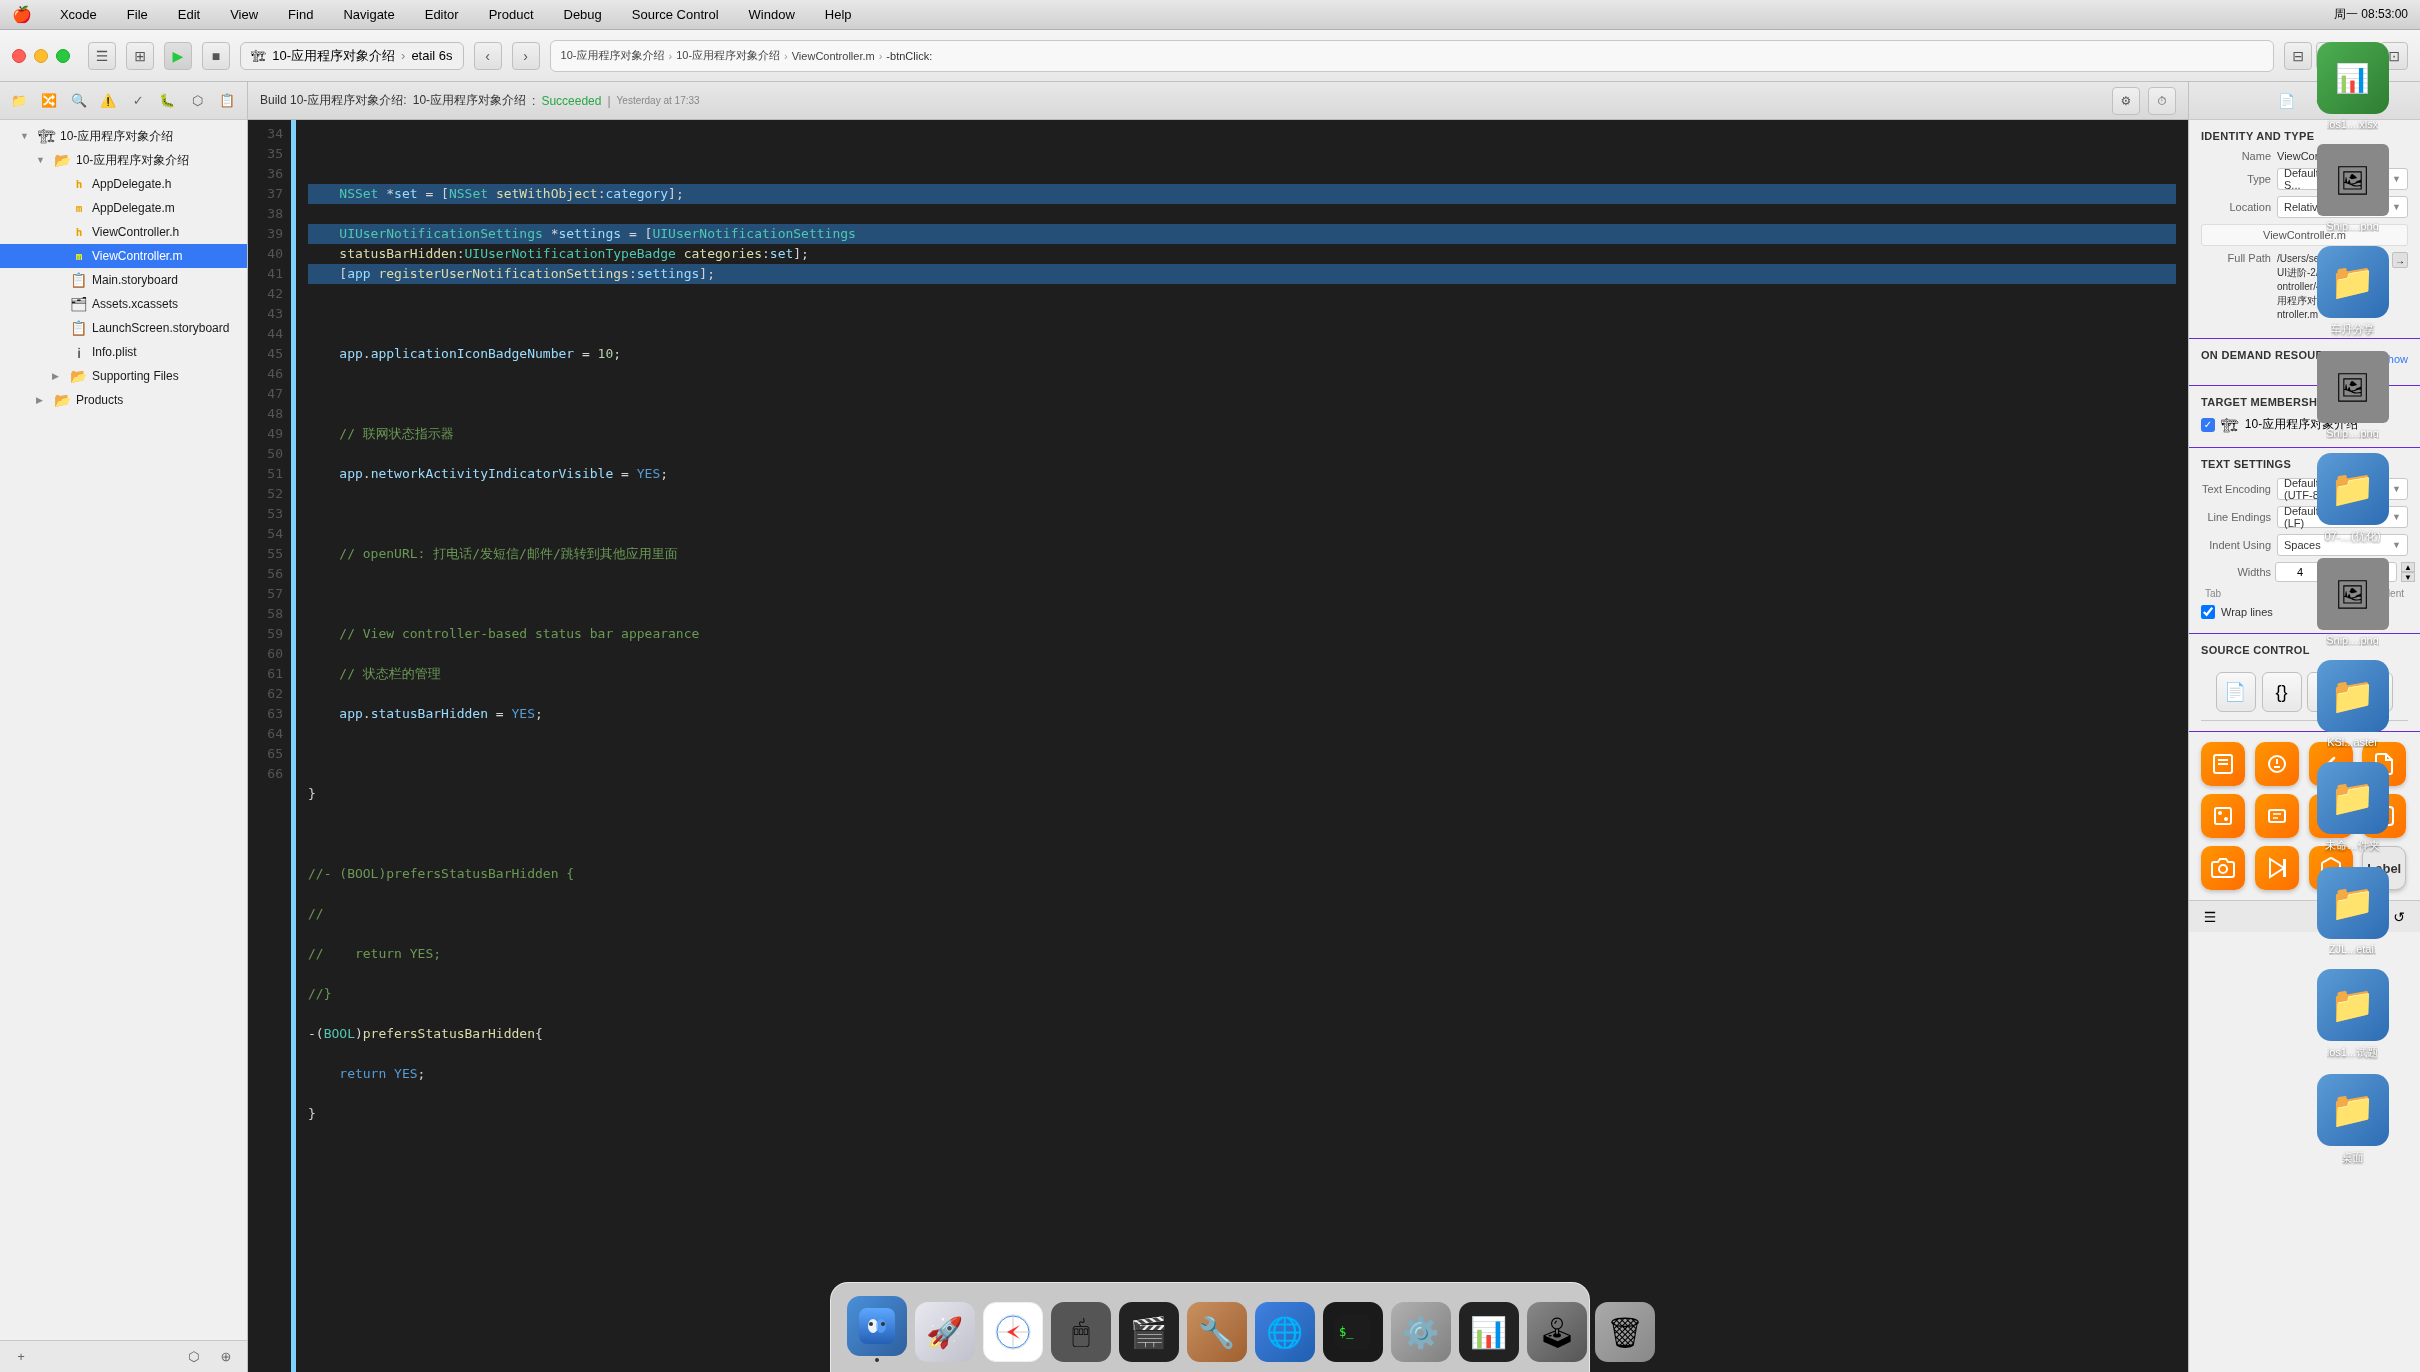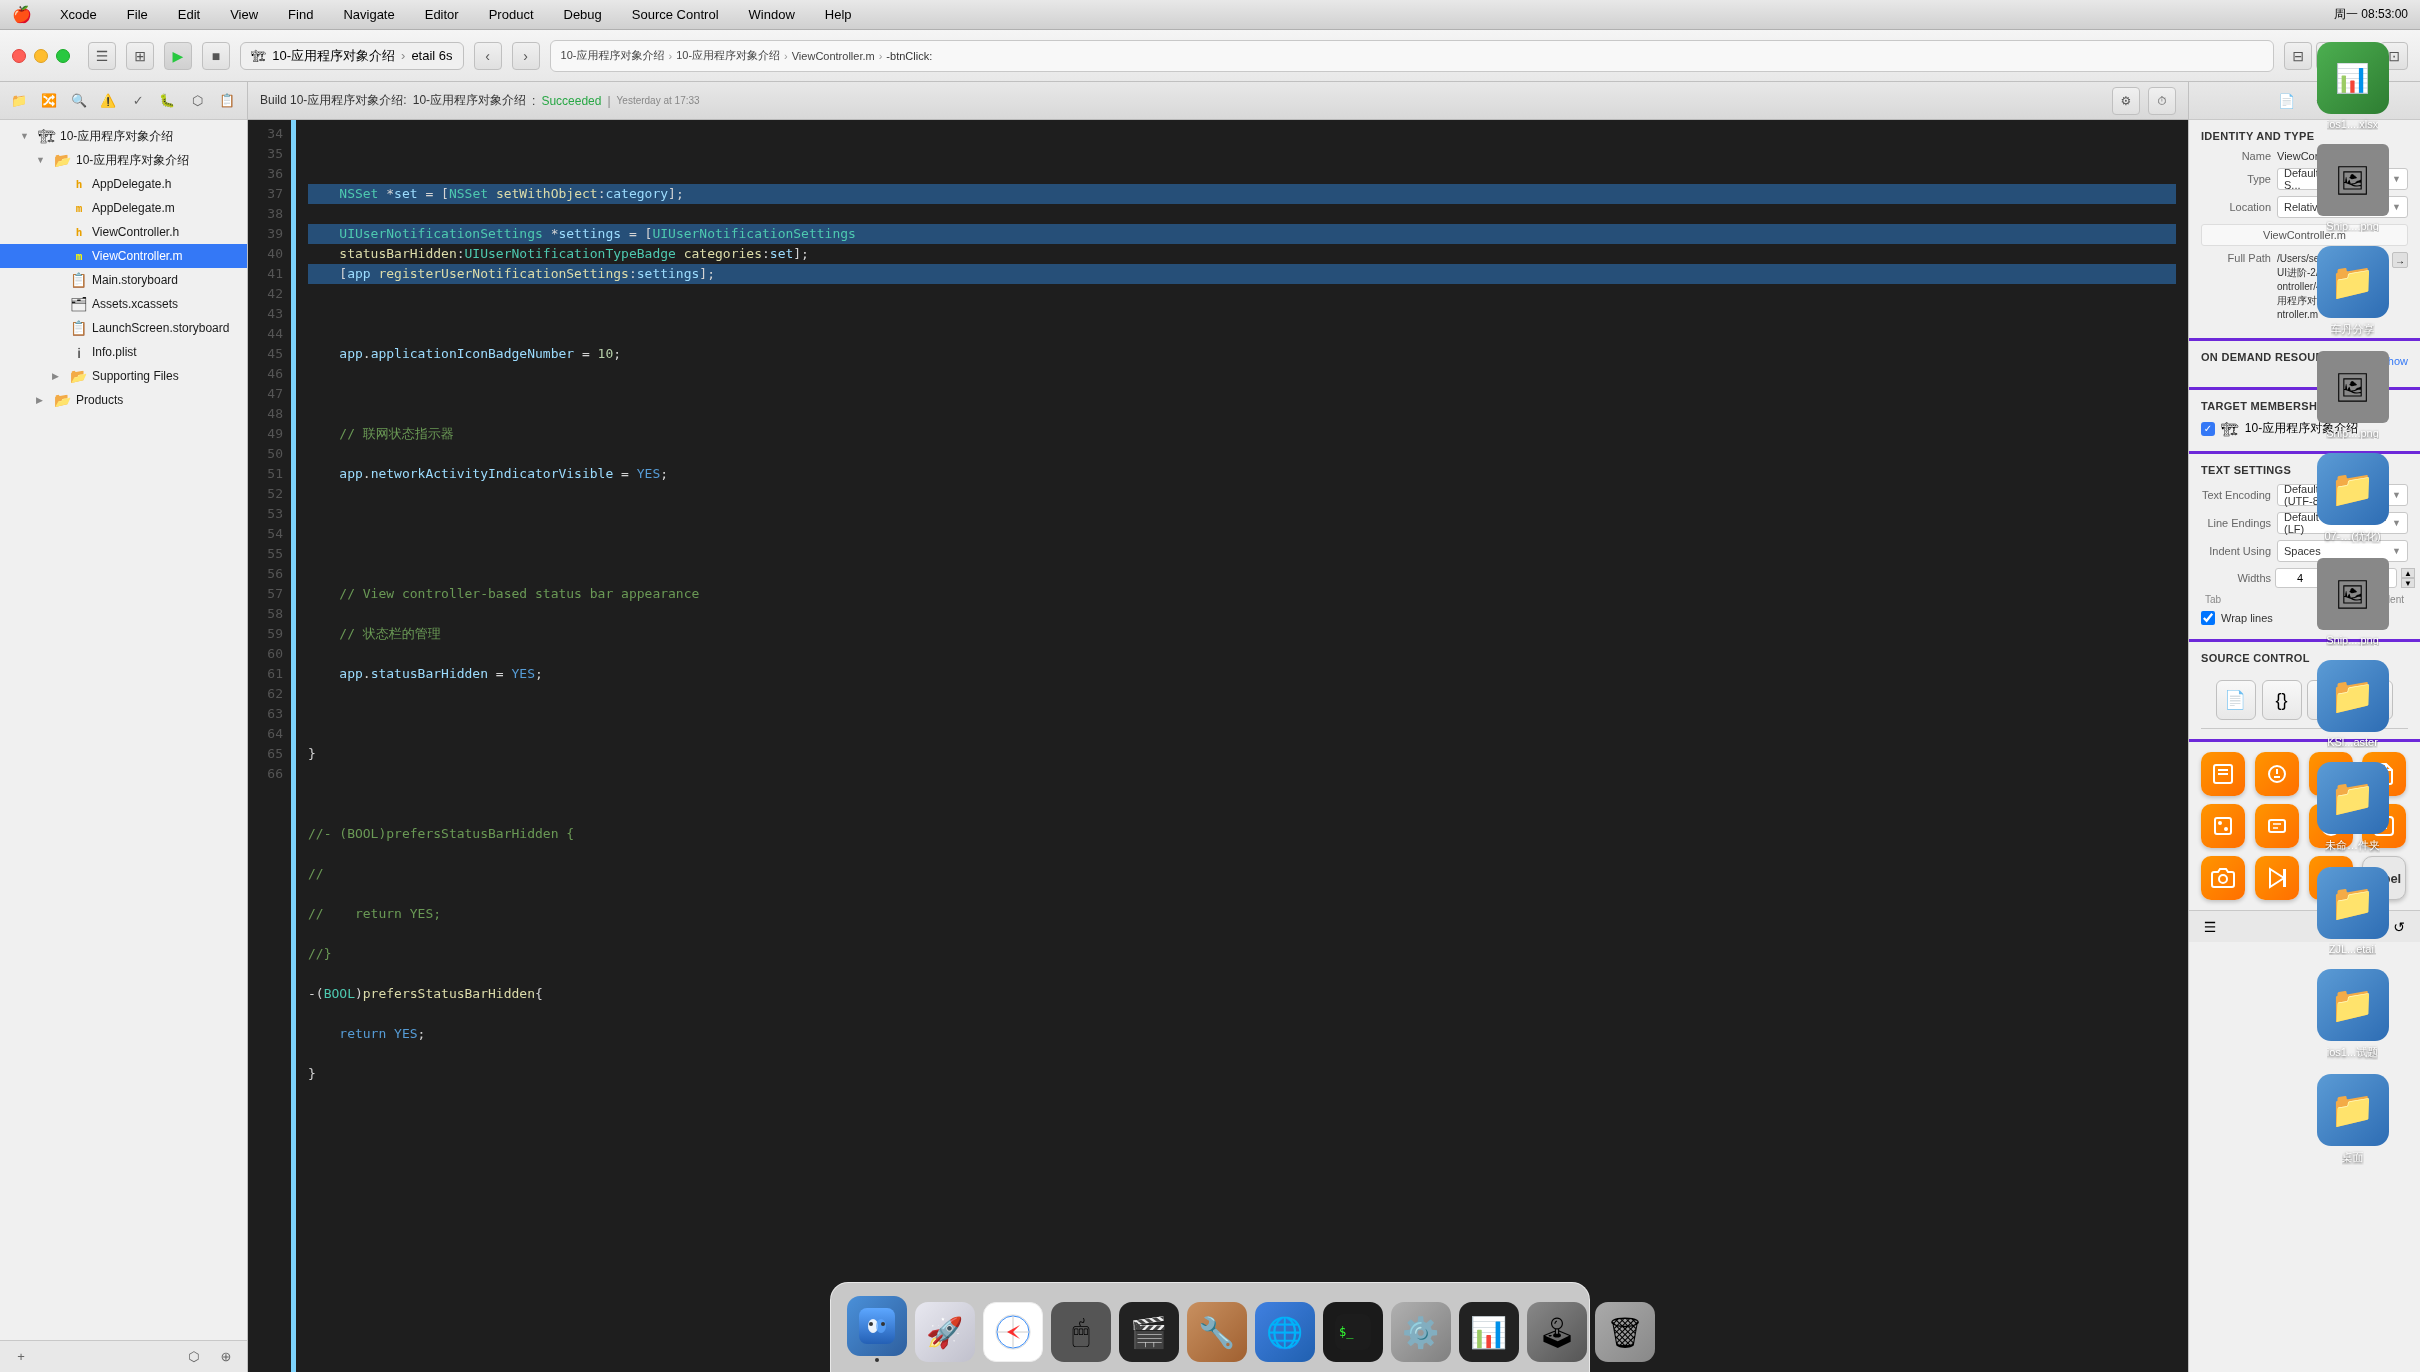--- a/index.html
+++ b/index.html
@@ -240,21 +240,21 @@
       width: 232px;
       min-width: 232px;
       background: #f0f0f0;
       border-left: 1px solid #c0c0c0;
       display: flex;
       flex-direction: column;
       overflow: hidden;
       font-size: 12px;
     }
     .inspector-section {
-      border-bottom: 3px solid #6d28d9;
+      border-bottom: 1px solid #6d28d9;
       padding: 10px 12px;
     }
     .inspector-title {
       font-size: 11px;
       font-weight: 700;
       color: #333;
       margin-bottom: 8px;
       text-transform: uppercase;
       letter-spacing: 0.3px;
     }
@@ -677,20 +677,21 @@
 <span class="code-line highlighted">    <span class="cls">NSSet</span> <span class="plain">*</span><span class="var">set</span> <span class="plain">=</span> <span class="plain">[</span><span class="cls">NSSet</span> <span class="method">setWithObject</span><span class="plain">:</span><span class="var">category</span><span class="plain">];</span></span>
 <span class="code-line highlighted">    <span class="cls">UIUserNotificationSettings</span> <span class="plain">*</span><span class="var">settings</span> <span class="plain">=</span> <span class="plain">[</span><span class="cls">UIUserNotificationSettings</span>
     <span class="method">statusBarHidden</span><span class="plain">:</span><span class="cls">UIUserNotificationTypeBadge</span> <span class="method">categories</span><span class="plain">:</span><span class="var">set</span><span class="plain">];</span></span>
 <span class="code-line highlighted">    <span class="plain">[</span><span class="var">app</span> <span class="method">registerUserNotificationSettings</span><span class="plain">:</span><span class="var">settings</span><span class="plain">];</span></span>
 <span class="code-line"></span>
 <span class="code-line">    <span class="var">app</span><span class="plain">.</span><span class="prop">applicationIconBadgeNumber</span> <span class="plain">=</span> <span class="num">10</span><span class="plain">;</span></span>
 <span class="code-line"></span>
 <span class="code-line">    <span class="comment">// 联网状态指示器</span></span>
 <span class="code-line">    <span class="var">app</span><span class="plain">.</span><span class="prop">networkActivityIndicatorVisible</span> <span class="plain">=</span> <span class="yes-kw">YES</span><span class="plain">;</span></span>
 <span class="code-line"></span>
+<span class="code-line">    <span class="comment">// openURL: 打电话/发短信/邮件/跳转到其他应用里面</span></span>
 <span class="code-line"></span>
 <span class="code-line">    <span class="comment">// View controller-based status bar appearance</span></span>
 <span class="code-line">    <span class="comment">// 状态栏的管理</span></span>
 <span class="code-line">    <span class="var">app</span><span class="plain">.</span><span class="prop">statusBarHidden</span> <span class="plain">=</span> <span class="yes-kw">YES</span><span class="plain">;</span></span>
 <span class="code-line"></span>
 <span class="code-line"><span class="plain">}</span></span>
 <span class="code-line"></span>
 <span class="code-line"><span class="comment">//- (BOOL)prefersStatusBarHidden {</span></span>
 <span class="code-line"><span class="comment">//</span></span>
 <span class="code-line"><span class="comment">//    return YES;</span></span>

